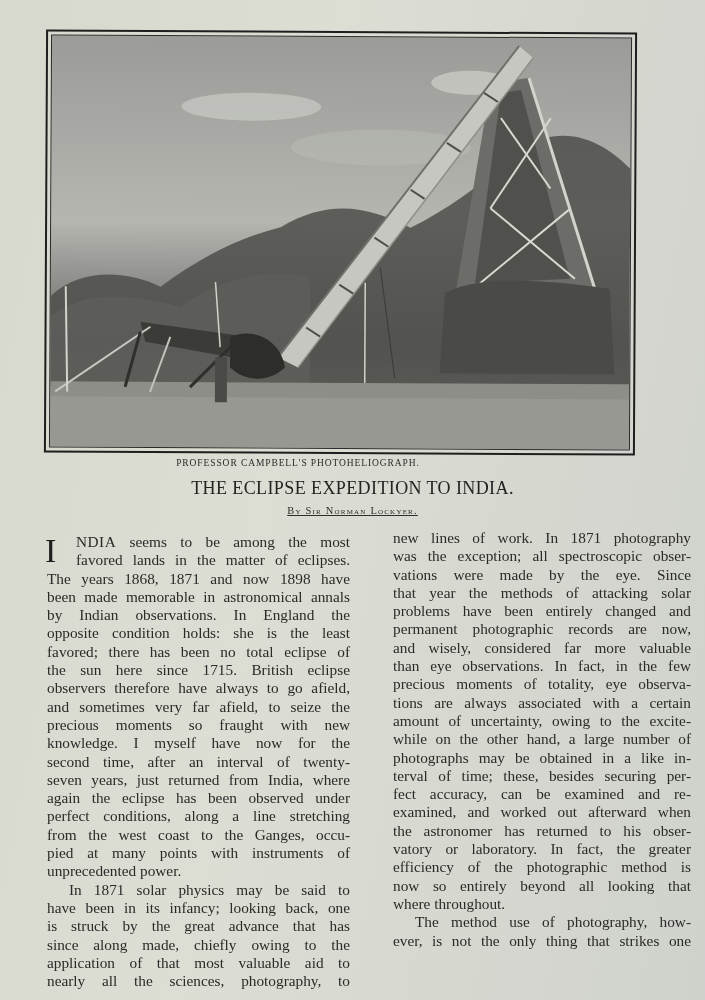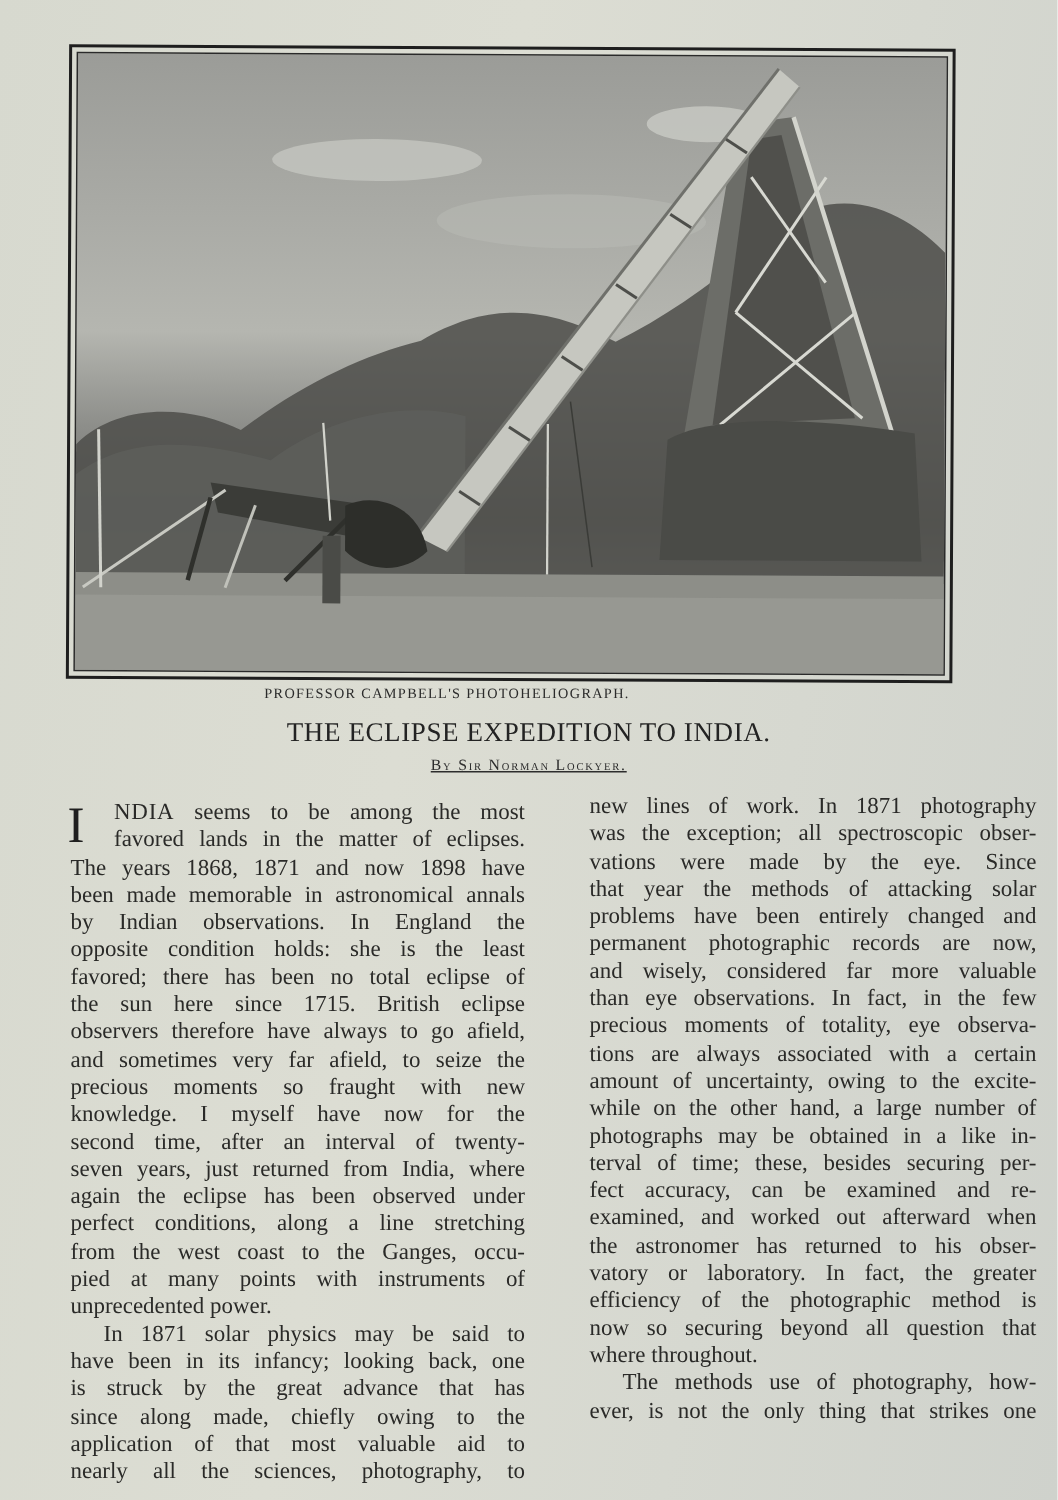--- a/index.html
+++ b/index.html
@@ -153,19 +153,19 @@
     <span class="line">tions are always associated with a certain</span>
     <span class="line">amount of uncertainty, owing to the excite-</span>
     <span class="line">while on the other hand, a large number of</span>
     <span class="line">photographs may be obtained in a like in-</span>
     <span class="line">terval of time; these, besides securing per-</span>
     <span class="line">fect accuracy, can be examined and re-</span>
     <span class="line">examined, and worked out afterward when</span>
     <span class="line">the astronomer has returned to his obser-</span>
     <span class="line">vatory or laboratory. In fact, the greater</span>
     <span class="line">efficiency of the photographic method is</span>
-    <span class="line">now so securing beyond all question that</span>
+    <span class="line">now so entirely beyond all looking that</span>
     <span class="line last">where throughout.</span>
-    <span class="line indent">The methods use of photography, how-</span>
+    <span class="line indent">The method use of photography, how-</span>
     <span class="line">ever, is not the only thing that strikes one</span>
   </div>
 
 </div>
 
 </body></html>

